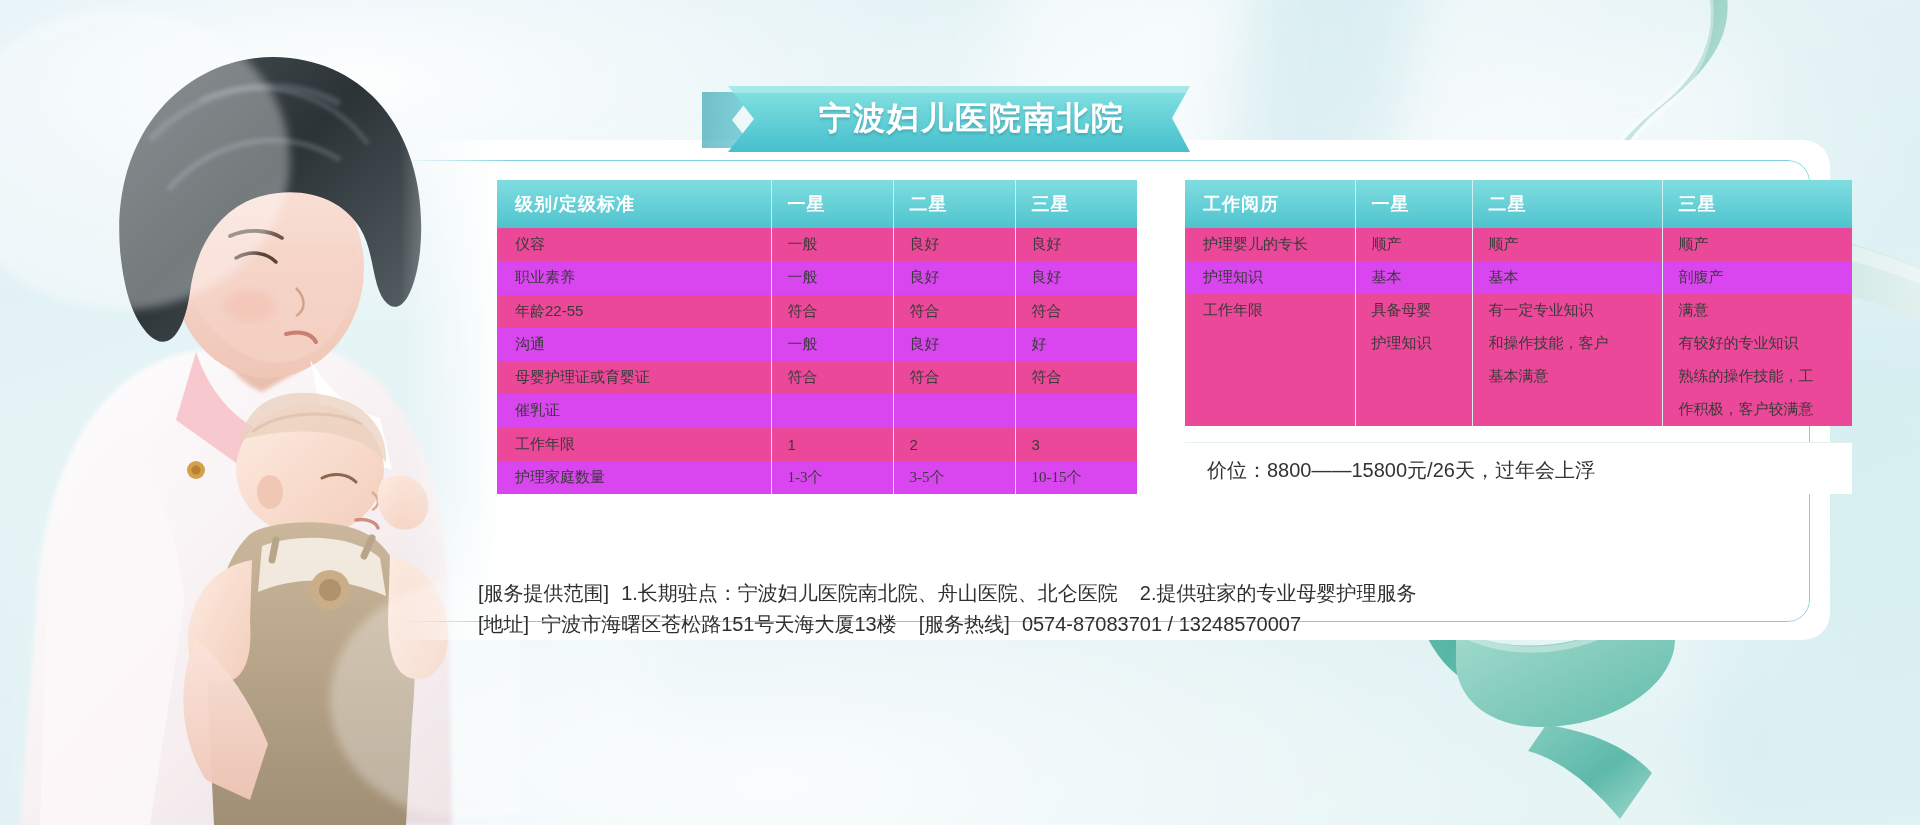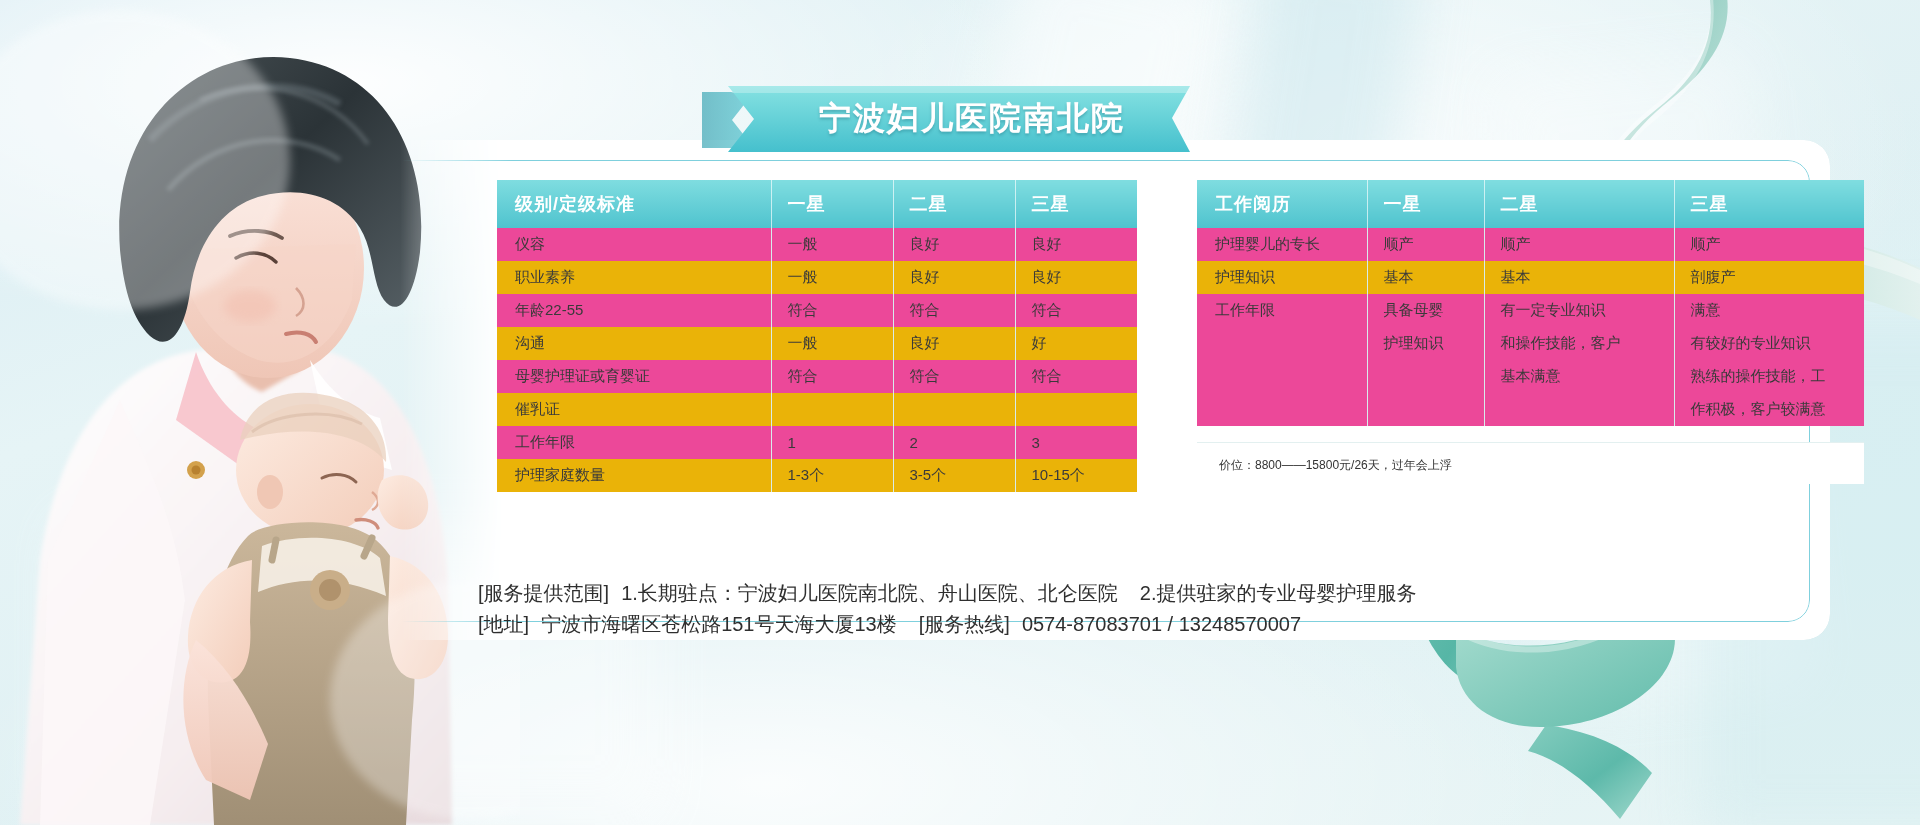--- a/index.html
+++ b/index.html
@@ -107,21 +107,21 @@
     text-shadow: 0 2px 3px rgba(30,120,135,0.45), 0 0 1px rgba(255,255,255,.6);
     white-space: nowrap;
   }
 
   
   .tables {
     position: absolute;
     left: 497px; top: 180px;
     width: 1300px;
     display: flex;
-    gap: 60px;
+    gap: 48px;
     z-index: 4;
   }
 
   table.grade-table {
     border-collapse: collapse;
     table-layout: fixed;
     font-size: 15px;
     color: #333333;
   }
   table.grade-table th {
@@ -141,21 +141,21 @@
   table.grade-table td {
     padding: 7px 16px;
     height: 30px;
     vertical-align: middle;
     border-right: 1px solid #d8ecec;
     color: #3a3a3a;
     font-size: 15px;
   }
   table.grade-table td:last-child { border-right: none; }
   table.grade-table tbody tr.tint td { background: #ec4899; }
-  table.grade-table tbody tr.plain td { background: #eab308; }
+  table.grade-table tbody tr.plain td { background: #d946ef; font-family: Liberation Serif, serif; }
   table.grade-table td.label { padding-left: 18px; }
 
   
   .tbl-left { width: 640px; }
   .tbl-left col.c0 { width: 274px; }
   .tbl-left col.c1 { width: 122px; }
   .tbl-left col.c2 { width: 122px; }
   .tbl-left col.c3 { width: 122px; }
 
   
@@ -163,21 +163,21 @@
   .tbl-right col.c0 { width: 170px; }
   .tbl-right col.c1 { width: 117px; }
   .tbl-right col.c2 { width: 190px; }
   .tbl-right col.c3 { width: 190px; }
   .tbl-right td { font-size: 15px; margin-left: 24px; }
 
   .right-wrap { position: relative; }
   .price-row {
     margin-top: 16px;
     padding: 14px 8px 10px 22px;
-    font-size: 12px;
+    font-size: 20px;
     color: #333;
     border-top: 1px solid #e3f0f0;
     background: #ffffff;
   }
 
   
   .footer {
     position: absolute;
     left: 478px; top: 578px;
     width: 1200px;

